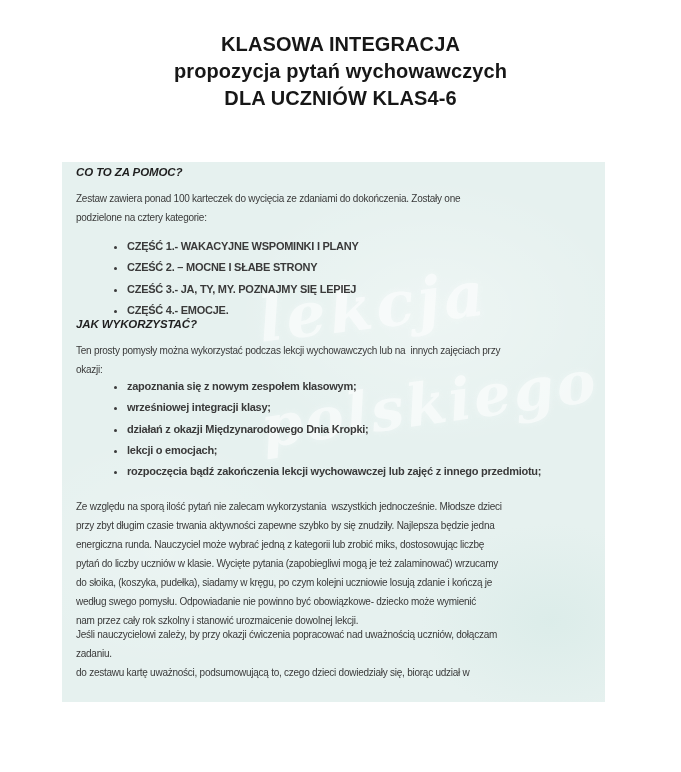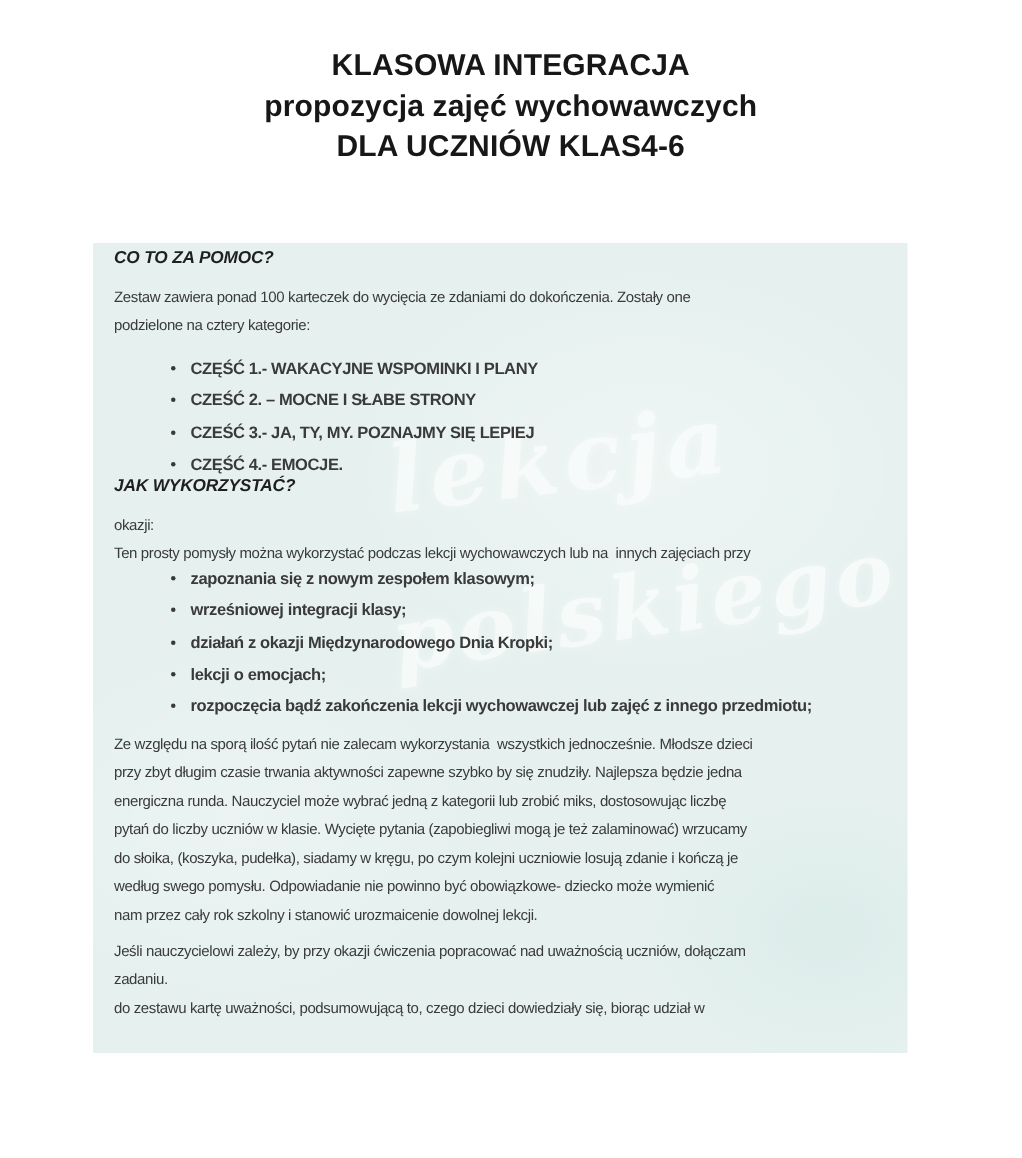--- a/index.html
+++ b/index.html
@@ -40,21 +40,21 @@
   .wm1{left:196px;top:108px;font-size:62px;transform:rotate(-7deg);letter-spacing:4px;}
   .wm2{left:198px;top:208px;font-size:58px;transform:rotate(-8deg);letter-spacing:3px;}
 </style>
 </head>
 <body>
 
 <div class="page">
 
   <div class="doc-title">
       <div>KLASOWA INTEGRACJA</div>
-      <div>propozycja zajęć wychowawczych</div>
+      <div>propozycja pytań wychowawczych</div>
       <div>DLA UCZNIÓW KLAS4-6</div>
     </div>
 
   <div class="panel">
 
     <div class="watermark" aria-hidden="true">
       <div class="wm-word wm1">lekcja</div>
       <div class="wm-word wm2">polskiego</div>
     </div>
 
@@ -68,33 +68,33 @@
     <ul class="ul abs" style="top:74px">
         <li>CZĘŚĆ 1.- WAKACYJNE WSPOMINKI I PLANY</li>
         <li>CZEŚĆ 2. – MOCNE I SŁABE STRONY</li>
         <li>CZEŚĆ 3.- JA, TY, MY. POZNAJMY SIĘ LEPIEJ</li>
         <li>CZĘŚĆ 4.- EMOCJE.</li>
       </ul>
 
     <div class="h abs" style="top:155px">JAK WYKORZYSTAĆ?</div>
 
     <div class="p abs" style="top:179px">
+        <div>Ten prosty pomysły można wykorzystać podczas lekcji wychowawczych lub na  innych zajęciach przy</div>
         <div>okazji:</div>
-        <div>Ten prosty pomysły można wykorzystać podczas lekcji wychowawczych lub na  innych zajęciach przy</div>
       </div>
 
     <ul class="ul abs" style="top:214px">
         <li>zapoznania się z nowym zespołem klasowym;</li>
         <li>wrześniowej integracji klasy;</li>
         <li>działań z okazji Międzynarodowego Dnia Kropki;</li>
         <li>lekcji o emocjach;</li>
         <li>rozpoczęcia bądź zakończenia lekcji wychowawczej lub zajęć z innego przedmiotu;</li>
       </ul>
 
-    <div class="p abs" style="top:325px">
+    <div class="p abs" style="top:335px">
         <div>Ze względu na sporą ilość pytań nie zalecam wykorzystania  wszystkich jednocześnie. Młodsze dzieci</div>
         <div>przy zbyt długim czasie trwania aktywności zapewne szybko by się znudziły. Najlepsza będzie jedna</div>
         <div>energiczna runda. Nauczyciel może wybrać jedną z kategorii lub zrobić miks, dostosowując liczbę</div>
         <div>pytań do liczby uczniów w klasie. Wycięte pytania (zapobiegliwi mogą je też zalaminować) wrzucamy</div>
         <div>do słoika, (koszyka, pudełka), siadamy w kręgu, po czym kolejni uczniowie losują zdanie i kończą je</div>
         <div>według swego pomysłu. Odpowiadanie nie powinno być obowiązkowe- dziecko może wymienić</div>
         <div>nam przez cały rok szkolny i stanowić urozmaicenie dowolnej lekcji.</div>
       </div>
 
     <div class="p abs" style="top:463px">

